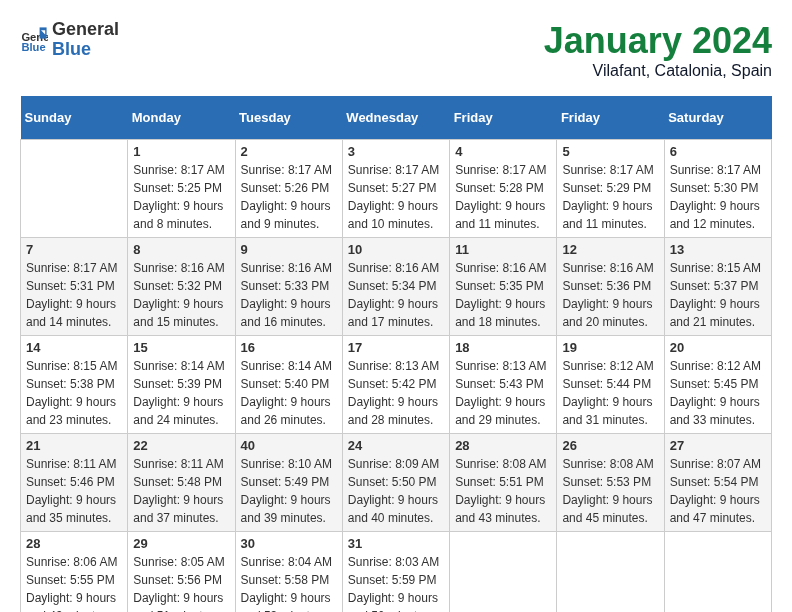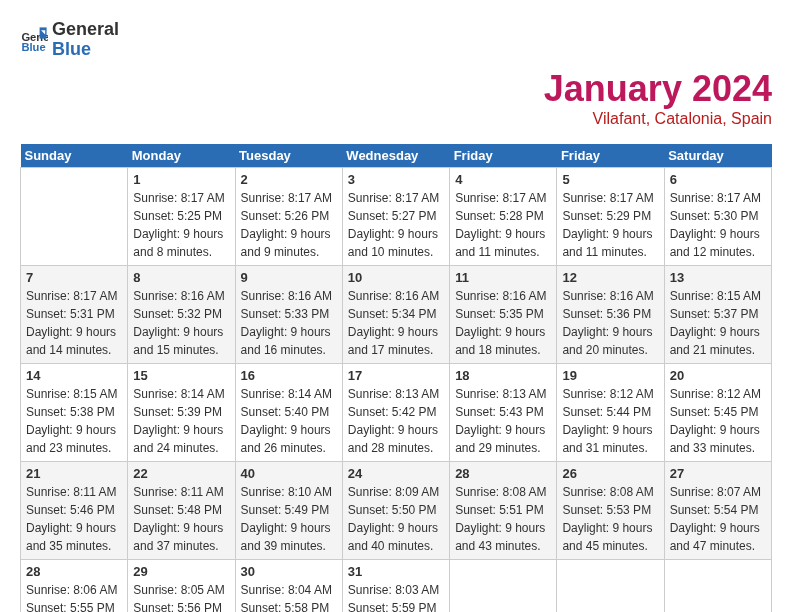--- a/index.html
+++ b/index.html
@@ -24,38 +24,37 @@
     .logo-icon {
       width: 28px;
       height: 28px;
     }
     .title-block {
       text-align: right;
     }
     .month-title {
       font-size: 36px;
       font-weight: bold;
-      color: #be185d;
-      margin-top: 48px;
+      color: #15803d;
     }
     .location-title {
       font-size: 16px;
-      color: #b91c1c;
+      color: #0f172a;
     }
     table {
       width: 100%;
       border-collapse: collapse;
       table-layout: fixed;
     }
     th {
       background-color: #2a6db5;
       color: #fff;
       font-size: 13px;
       font-weight: bold;
-      padding: 4px 4px;
+      padding: 14px 4px;
       text-align: left;
     }
     td {
       border: 1px solid #ccc;
       vertical-align: top;
       padding: 4px 5px;
       font-size: 11px;
       color: #333;
       height: 90px;
     }

